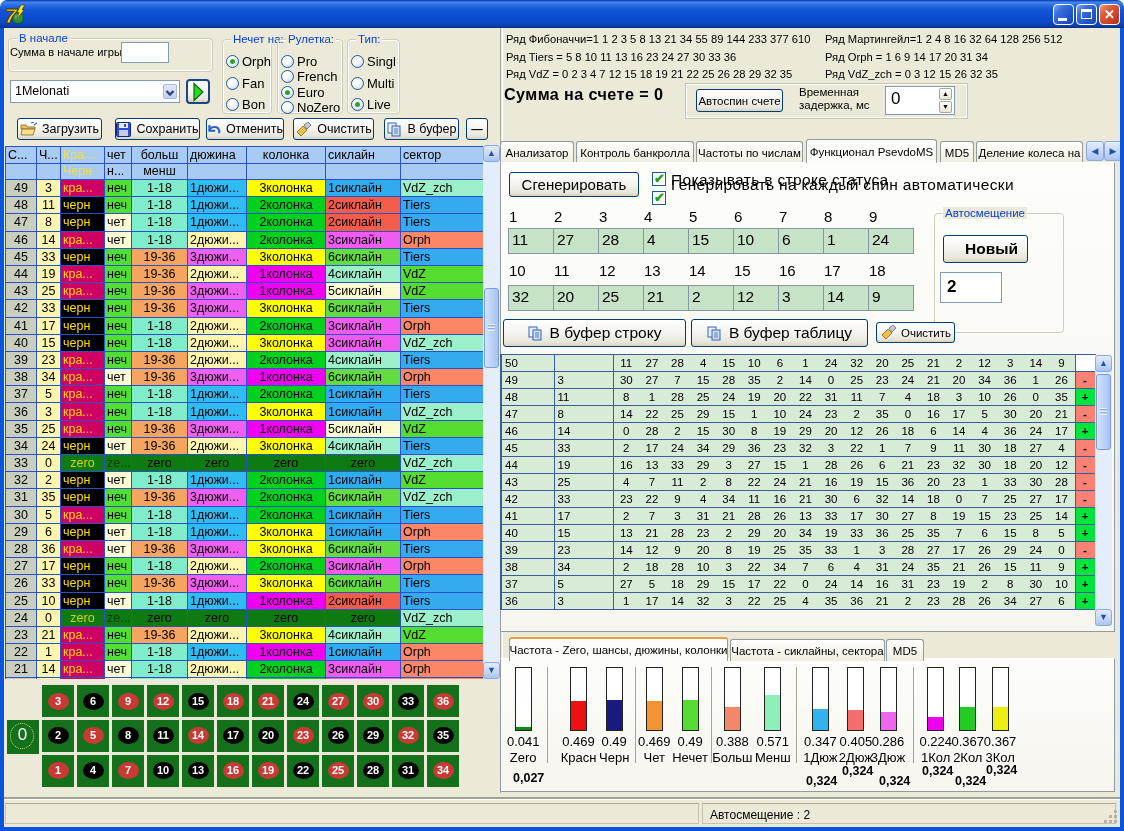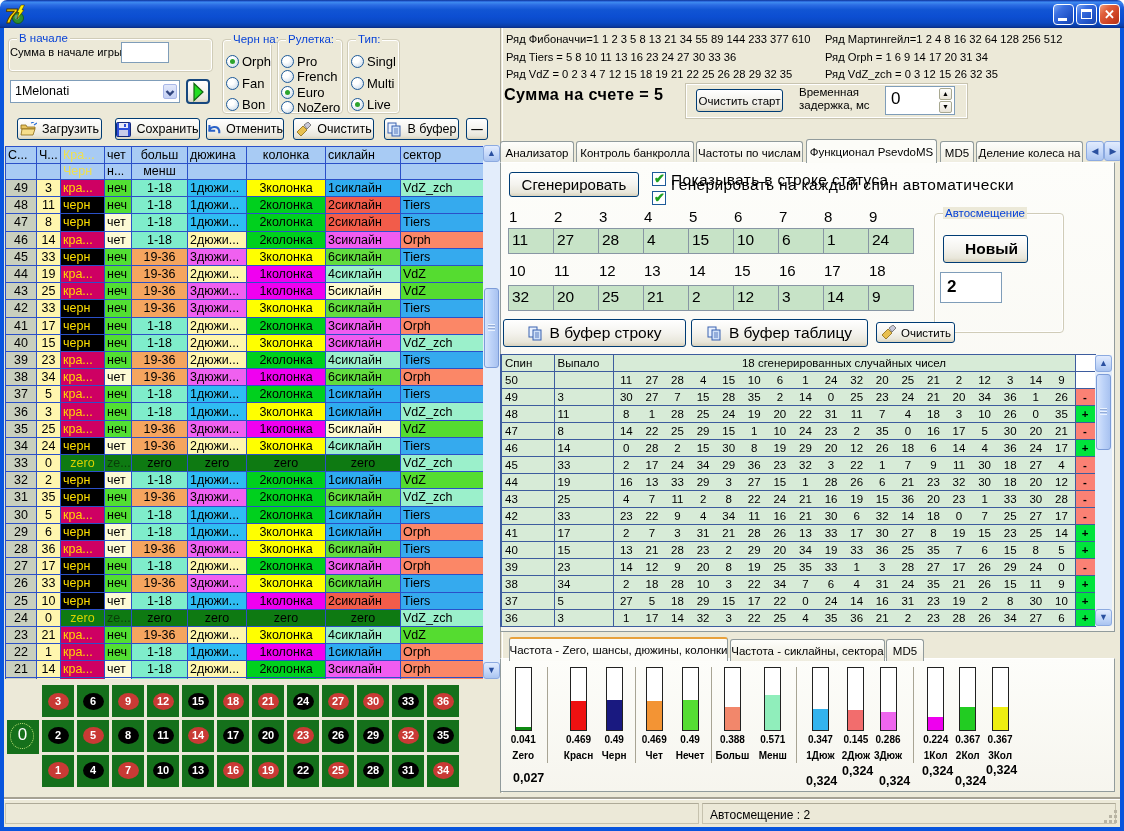--- a/index.html
+++ b/index.html
@@ -42,21 +42,21 @@
 .sthumb{position:absolute;left:1px;width:15px;border:1px solid #7C9CD8;border-radius:3px;background:linear-gradient(90deg,#D6E4FC,#BCD2F8 50%,#A8C2F0);}
 .sthumb::after{content:"";position:absolute;left:3px;top:50%;margin-top:-4px;width:7px;height:7px;
  background:repeating-linear-gradient(180deg,#EAF2FE 0 1px,#93ACD8 1px 2px,transparent 2px 3px);}
 
 .tab{position:absolute;height:22px;border:1px solid #919B9C;border-bottom:none;border-radius:3px 3px 0 0;background:linear-gradient(180deg,#FEFEFB,#EFEDE0);font-size:11.5px;display:flex;align-items:center;justify-content:center;white-space:nowrap;}
 .tab.active{background:#FCFCF8;border-color:#919B9C;}
 .board-cell{position:absolute;background:#15701B;}
 .bnum{position:absolute;border-radius:50%;color:#fff;text-align:center;font-weight:bold;font-size:11px;}
 .bar{position:absolute;width:17px;border:1px solid #222;background:#fff;}
 .bar i{position:absolute;left:0;right:0;bottom:0;display:block;}
-.hlbl{position:absolute;font-size:10px;color:#000;white-space:nowrap;font-weight:bold;}
+.hlbl{position:absolute;font-size:13px;color:#000;white-space:nowrap;}
 .hbold{position:absolute;font-size:12.5px;font-weight:bold;color:#000;white-space:nowrap;}
 </style></head><body>
 
 <div class="abs" style="left:0;top:0;width:12px;height:12px;background:#fff;z-index:55;"></div>
 <div class="abs" style="left:1112px;top:0;width:12px;height:12px;background:#fff;z-index:55;"></div>
 <div id="titlebar">
  <svg class="abs" style="left:5px;top:4px" width="22" height="22" viewBox="0 0 22 22">
   <circle cx="13" cy="14" r="5.5" fill="#2E8F2E" stroke="#145214" stroke-width="0.8"></circle>
   <circle cx="12" cy="13" r="2.5" fill="#7FA8A0" opacity="0.7"></circle>
   <path d="M16 1 L19.5 1 L17 6 L19 6 L12 15 L14 8.5 L12 8.5 Z" fill="#FFEE00" stroke="#332200" stroke-width="0.5"></path>
@@ -85,21 +85,21 @@
         <path d="M2.5 5 L6 8.5 L9.5 5" stroke="#30457E" stroke-width="2.4" fill="none"></path>
       </svg>
  </div>
 </div>
 <div class="btn" style="left:186px;top:79px;width:24px;height:25px;border:2px solid #16477E;border-radius:4px;">
     <svg width="18" height="20" viewBox="0 0 18 20">
       <path d="M5 1.5 L14 10 L5 18.5 Z" fill="#22DD22" stroke="#116611" stroke-width="1.2"></path>
     </svg>
   </div>
 <div class="grp" style="left:222px;top:39px;width:50px;height:75px;">
-    <div class="lbl">Черн на:</div>
+    <div class="lbl">Нечет на:</div>
   </div>
 <div class="radio on" style="left:226px;top:55px;"></div>
 <div class="rlbl" style="left:242px;top:54px;">Orph</div>
 <div class="radio" style="left:226px;top:77px;"></div>
 <div class="rlbl" style="left:242px;top:76px;">Fan</div>
 <div class="radio" style="left:226px;top:98px;"></div>
 <div class="rlbl" style="left:242px;top:97px;">Bon</div>
 <div class="grp" style="left:277px;top:39px;width:66px;height:75px;">
     <div class="lbl">Рулетка:</div>
   </div>
@@ -615,23 +615,23 @@
 <div class="abs" style="left:506px;top:31px;font-size:11.2px;line-height:17.5px;white-space:nowrap;">
 Ряд Фибоначчи=1 1 2 3 5 8 13 21 34 55 89 144 233 377 610<br>
 Ряд Tiers = 5 8 10 11 13 16 23 24 27 30 33 36<br>
 Ряд VdZ = 0 2 3 4 7 12 15 18 19 21 22 25 26 28 29 32 35
 </div>
 <div class="abs" style="left:825px;top:31px;font-size:11.2px;line-height:17.5px;white-space:nowrap;">
 Ряд Мартингейл=1 2 4 8 16 32 64 128 256 512<br>
 Ряд Orph = 1 6 9 14 17 20 31 34<br>
 Ряд VdZ_zch = 0 3 12 15 26 32 35
 </div>
-<div class="abs" style="left:504px;top:85px;font-size:16.2px;letter-spacing:0.4px;font-weight:bold;">Сумма на счете = 5</div>
+<div class="abs" style="left:504px;top:85px;font-size:16.2px;letter-spacing:0.4px;font-weight:bold;">Сумма на счете = 0</div>
 <div class="abs" style="left:685px;top:83px;width:283px;height:36px;border:1px solid #C8C4B0;box-shadow:inset 0 0 0 1px #FFF;"></div>
-<div class="btn" style="left:696px;top:89px;width:87px;height:23px;font-size:11.5px;">Очистить старт</div>
+<div class="btn" style="left:696px;top:89px;width:87px;height:23px;font-size:11.5px;">Автоспин счете</div>
 <div class="abs" style="left:799px;top:86px;font-size:11.5px;line-height:13px;">Временная<br>задержка, мс</div>
 <div class="abs" style="left:885px;top:86px;width:70px;height:29px;background:#fff;border:1px solid #7F9DB9;">
  <div class="abs" style="left:5px;top:2px;font-size:17px;">0</div>
  <div class="abs" style="right:2px;top:1px;width:13px;height:12px;border:1px solid #A8A890;border-radius:2px;background:linear-gradient(180deg,#FDFDFB,#E8E4D8);text-align:center;line-height:10px;font-size:7px;color:#000;">▲</div>
  <div class="abs" style="right:2px;top:14px;width:13px;height:12px;border:1px solid #A8A890;border-radius:2px;background:linear-gradient(180deg,#FDFDFB,#E8E4D8);text-align:center;line-height:10px;font-size:7px;color:#000;">▼</div>
 </div>
 <div class="tab" style="left:500px;top:141px;width:74px;">Анализатор</div>
 <div class="tab" style="left:576px;top:141px;width:118px;">Контроль банкролла</div>
 <div class="tab" style="left:696px;top:141px;width:107px;">Частоты по числам</div>
 <div class="tab active" style="left:806px;top:139px;width:131px;height:24px;z-index:3;">Функционал PsevdoMS</div>
@@ -737,26 +737,20 @@
 </div>
 <table class="st" style="left:500px;top:354px;width:594px;z-index:2;">
     <colgroup>
       <col style="width:53px">
       <col style="width:59px">
       <col style="width:462px">
       <col style="width:20px">
     </colgroup>
     <tbody>
       <tr>
-        <td>Спин</td>
-        <td>Выпало</td>
-        <td style="text-align:center">18 сгенерированных случайных чисел</td>
-        <td style="background:#fff"></td>
-      </tr>
-      <tr>
         <td>50</td>
         <td></td>
         <td style="padding:0"><span class="num18">11</span><span class="num18">27</span><span class="num18">28</span><span class="num18">4</span><span class="num18">15</span><span class="num18">10</span><span class="num18">6</span><span class="num18">1</span><span class="num18">24</span><span class="num18">32</span><span class="num18">20</span><span class="num18">25</span><span class="num18">21</span><span class="num18">2</span><span class="num18">12</span><span class="num18">3</span><span class="num18">14</span><span class="num18">9</span></td>
         <td style="background:#fff"></td>
       </tr>
       <tr>
         <td>49</td>
         <td>3</td>
         <td style="padding:0"><span class="num18">30</span><span class="num18">27</span><span class="num18">7</span><span class="num18">15</span><span class="num18">28</span><span class="num18">35</span><span class="num18">2</span><span class="num18">14</span><span class="num18">0</span><span class="num18">25</span><span class="num18">23</span><span class="num18">24</span><span class="num18">21</span><span class="num18">20</span><span class="num18">34</span><span class="num18">36</span><span class="num18">1</span><span class="num18">26</span></td>
         <td style="background:#FB8174;text-align:center;font-weight:bold;padding:0">-</td>
@@ -885,21 +879,21 @@
 <div class="hlbl" style="left:750.3px;top:734px;width:45px;text-align:center;">0.571</div>
 <div class="hlbl" style="left:750.3px;top:749.5px;width:45px;text-align:center;">Менш</div>
 <div class="bar" style="left:811.9px;top:667px;height:64px;">
     <i style="height:21px;background:#33B3EE"></i>
   </div>
 <div class="hlbl" style="left:797.9px;top:734px;width:45px;text-align:center;">0.347</div>
 <div class="hlbl" style="left:797.9px;top:749.5px;width:45px;text-align:center;">1Дюж</div>
 <div class="bar" style="left:847.4px;top:667px;height:64px;">
     <i style="height:20.5px;background:#F26D6D"></i>
   </div>
-<div class="hlbl" style="left:833.4px;top:734px;width:45px;text-align:center;">0.145</div>
+<div class="hlbl" style="left:833.4px;top:734px;width:45px;text-align:center;">0.405</div>
 <div class="hlbl" style="left:833.4px;top:749.5px;width:45px;text-align:center;">2Дюж</div>
 <div class="bar" style="left:879.5px;top:667px;height:64px;">
     <i style="height:18px;background:#EE66EE"></i>
   </div>
 <div class="hlbl" style="left:865.5px;top:734px;width:45px;text-align:center;">0.286</div>
 <div class="hlbl" style="left:865.5px;top:749.5px;width:45px;text-align:center;">3Дюж</div>
 <div class="bar" style="left:927.2px;top:667px;height:64px;">
     <i style="height:13.5px;background:#EE00EE"></i>
   </div>
 <div class="hlbl" style="left:913.2px;top:734px;width:45px;text-align:center;">0.224</div>

